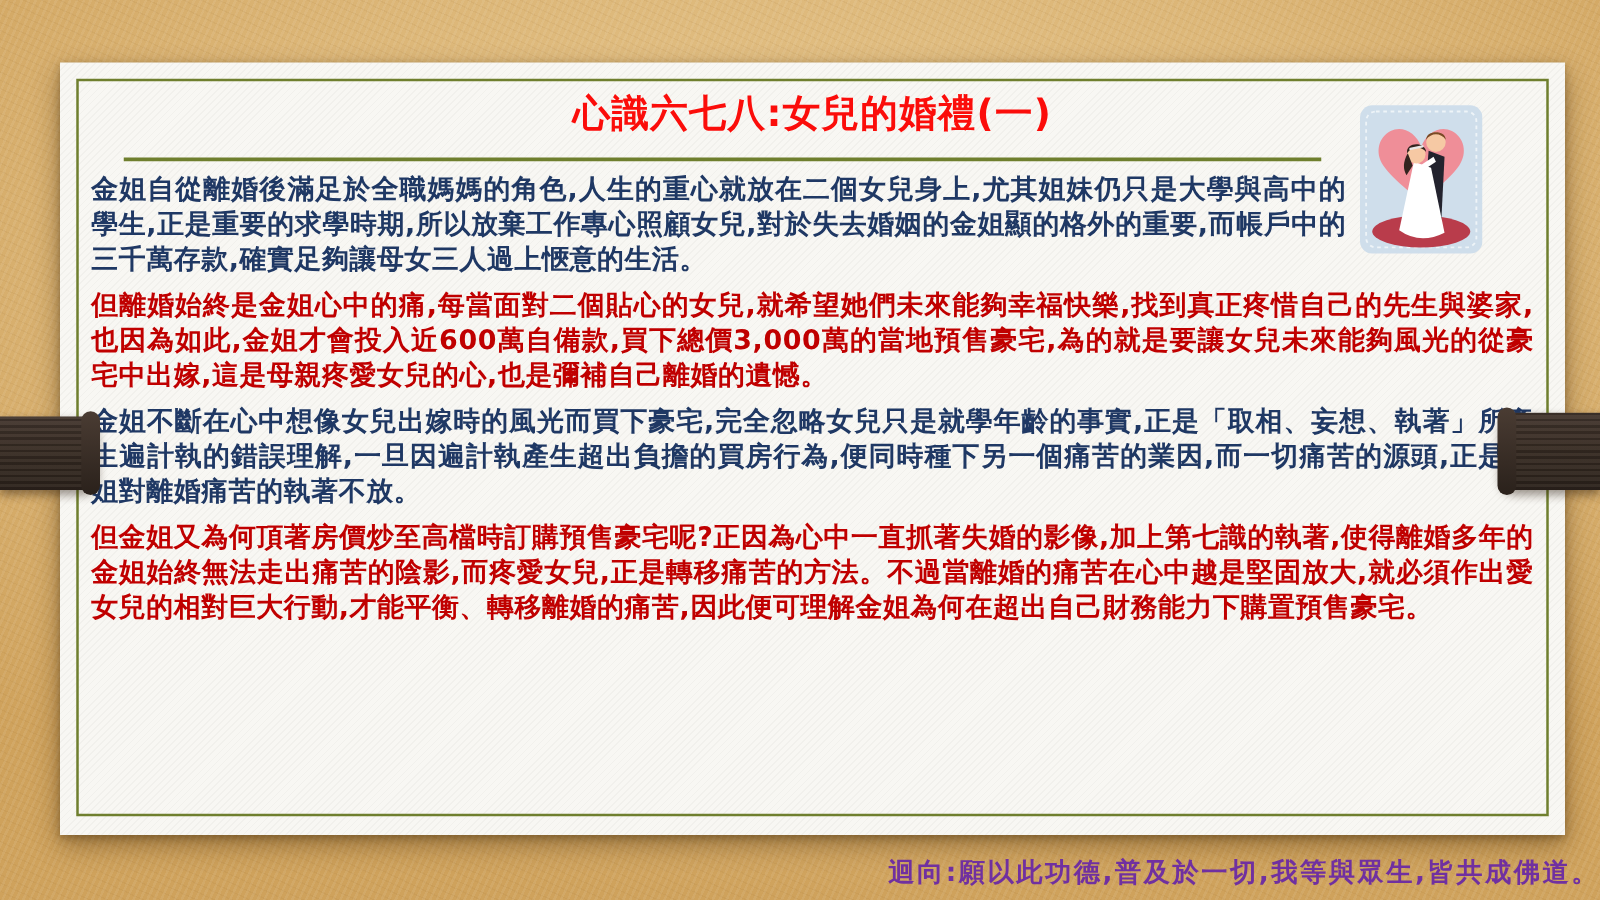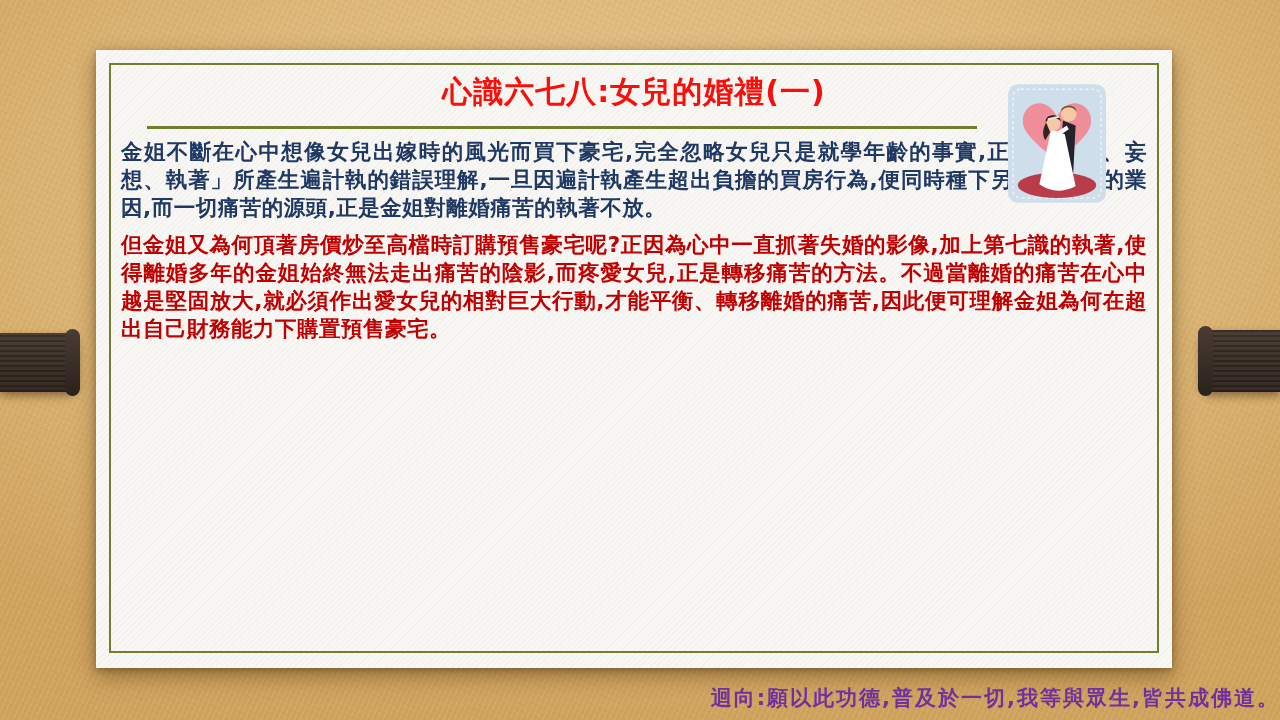--- a/index.html
+++ b/index.html
@@ -25,26 +25,25 @@
   .bar-left{left:0;top:333px;width:78px;height:59px;border-radius:0 12px 12px 0;}
   .bar-right{right:0;top:330px;width:80px;height:62px;border-radius:12px 0 0 12px;}
   .bar-left::after, .bar-right::after{
     content:"";position:absolute;top:-4px;bottom:-4px;width:15px;
     background:linear-gradient(180deg,#4a3c33,#2a211b);border-radius:8px;
   }
   .bar-left::after{right:-2px;}
   .bar-right::after{left:-2px;}
   
   .card{
-    position:absolute;left:48px;top:50px;width:1076px;height:618px;z-index:10;
+    position:absolute;left:48px;top:50px;width:1204px;height:618px;z-index:10;
     background:
       repeating-linear-gradient(135deg, rgba(120,120,110,0.05) 0 1px, rgba(0,0,0,0) 1px 4px),
       #f8f7f3;
     box-shadow:0 8px 20px rgba(70,45,12,0.45), 0 2px 6px rgba(70,45,12,0.35);
-    margin-left:48px;
   }
   .box{
     position:absolute;left:13px;top:13px;right:13px;bottom:15px;
     border:2.5px solid #6f7f2e;
     padding:0 10px;
     box-sizing:border-box;
   }
   .title{
     margin:6px 0 0 0;
     text-align:center;
@@ -97,20 +96,22 @@
         <circle cx="46" cy="40" r="7.5" fill="#f6c9a4"></circle>
         <path d="M38.5 39 C37 30 53 29 54 38 C50 33 42 33 38.5 39 Z" fill="#33241f"></path>
         <path d="M39 39 C35 46 35 52 38 57 L43 49 Z" fill="#33241f"></path>
         <rect x="40" y="33.5" width="12" height="2" rx="1" fill="#e8e8e8" transform="rotate(-12 46 34)"></rect>
       </svg>
     </div>
 
     <div class="box">
       <h1 class="title">心識六七八:女兒的婚禮(一)</h1>
       <div class="title-sep"></div>
+      <p class="para navy first">金姐自從離婚後滿足於全職媽媽的角色,人生的重心就放在二個女兒身上,尤其姐妹仍只是大學與高中的學生,正是重要的求學時期,所以放棄工作專心照顧女兒,對於失去婚姻的金姐顯的格外的重要,而帳戶中的三千萬存款,確實足夠讓母女三人過上愜意的生活。</p>
+      <p class="para red">但離婚始終是金姐心中的痛,每當面對二個貼心的女兒,就希望她們未來能夠幸福快樂,找到真正疼惜自己的先生與婆家,也因為如此,金姐才會投入近600萬自備款,買下總價3,000萬的當地預售豪宅,為的就是要讓女兒未來能夠風光的從豪宅中出嫁,這是母親疼愛女兒的心,也是彌補自己離婚的遺憾。</p>
       <p class="para navy">金姐不斷在心中想像女兒出嫁時的風光而買下豪宅,完全忽略女兒只是就學年齡的事實,正是「取相、妄想、執著」所產生遍計執的錯誤理解,一旦因遍計執產生超出負擔的買房行為,便同時種下另一個痛苦的業因,而一切痛苦的源頭,正是金姐對離婚痛苦的執著不放。</p>
       <p class="para red">但金姐又為何頂著房價炒至高檔時訂購預售豪宅呢?正因為心中一直抓著失婚的影像,加上第七識的執著,使得離婚多年的金姐始終無法走出痛苦的陰影,而疼愛女兒,正是轉移痛苦的方法。不過當離婚的痛苦在心中越是堅固放大,就必須作出愛女兒的相對巨大行動,才能平衡、轉移離婚的痛苦,因此便可理解金姐為何在超出自己財務能力下購置預售豪宅。</p>
     </div>
   </div>
 
   <div class="dedication">迴向:願以此功德,普及於一切,我等與眾生,皆共成佛道。</div>
 
 </div>
 
 </body></html>

